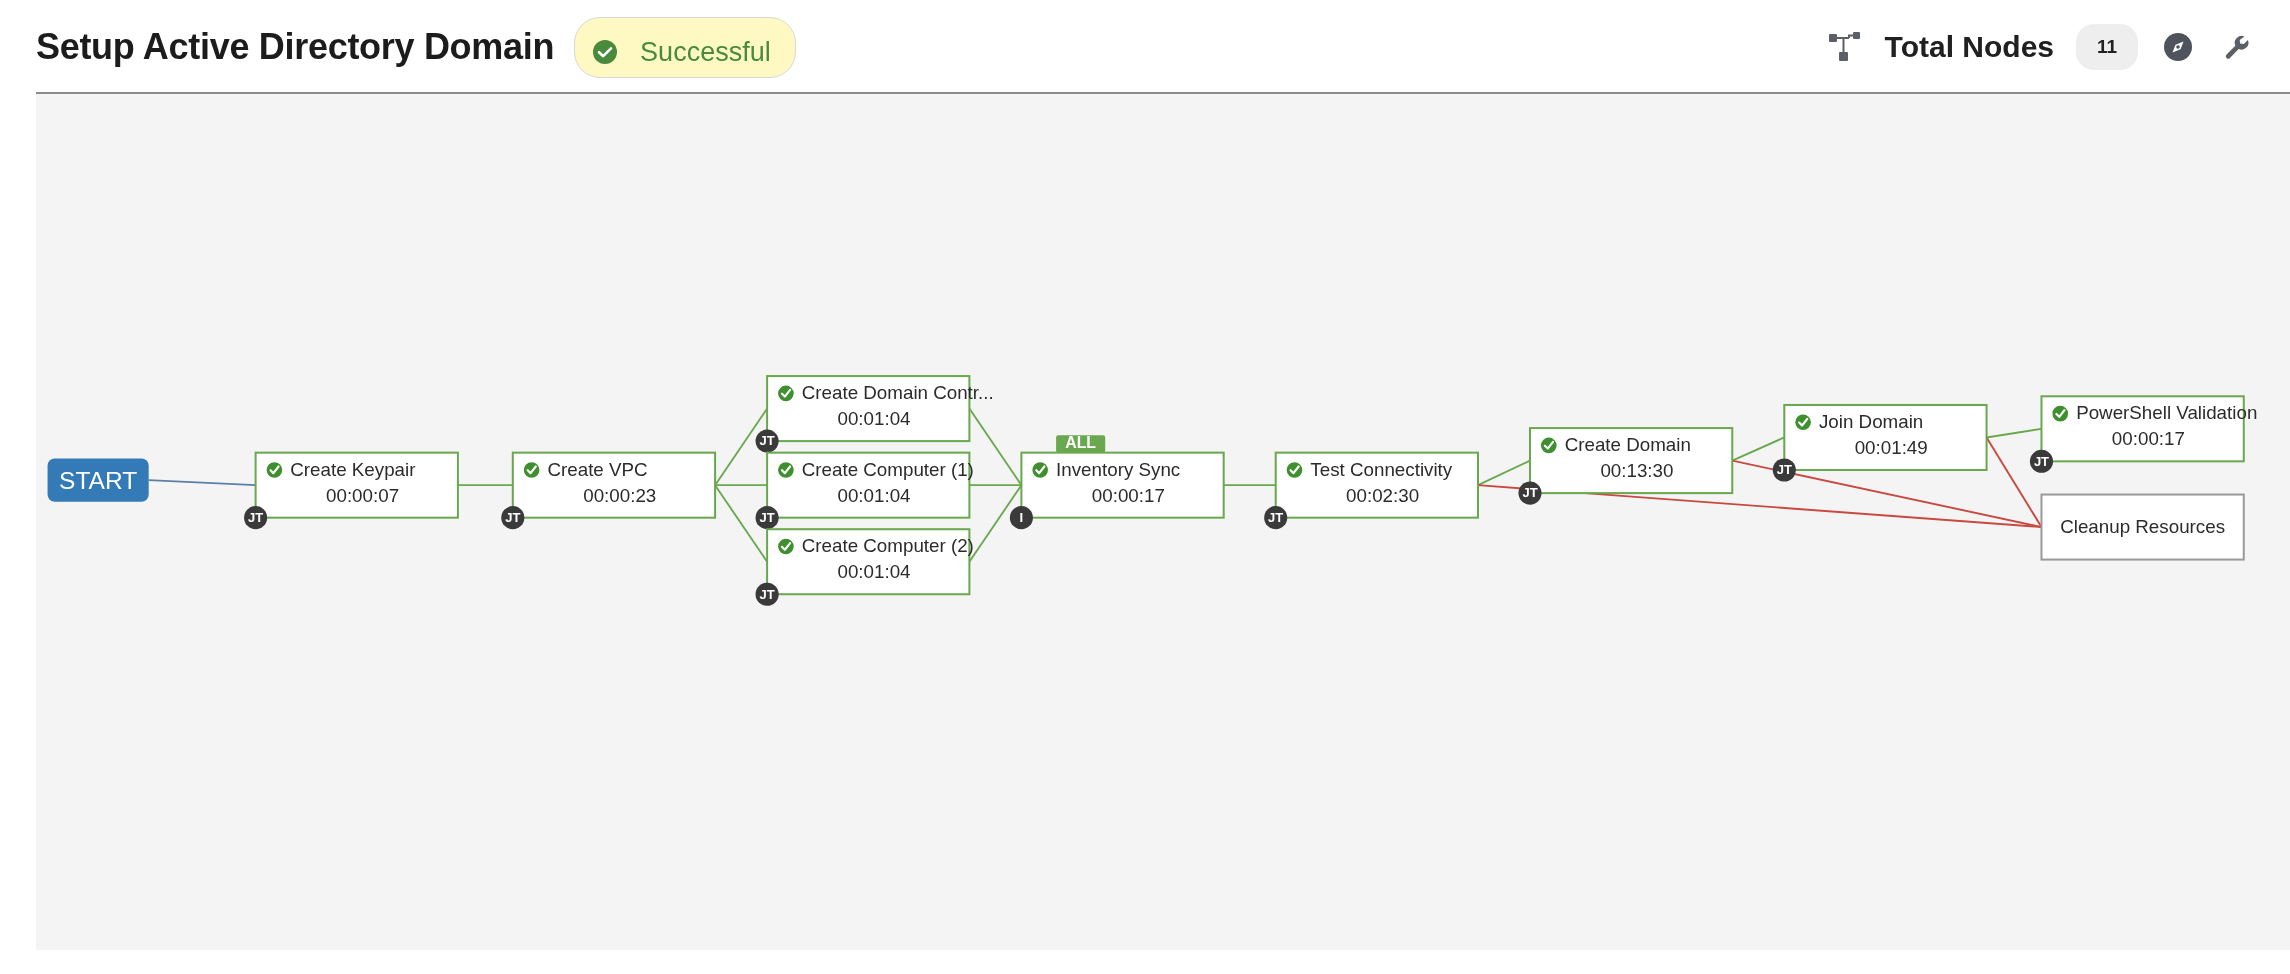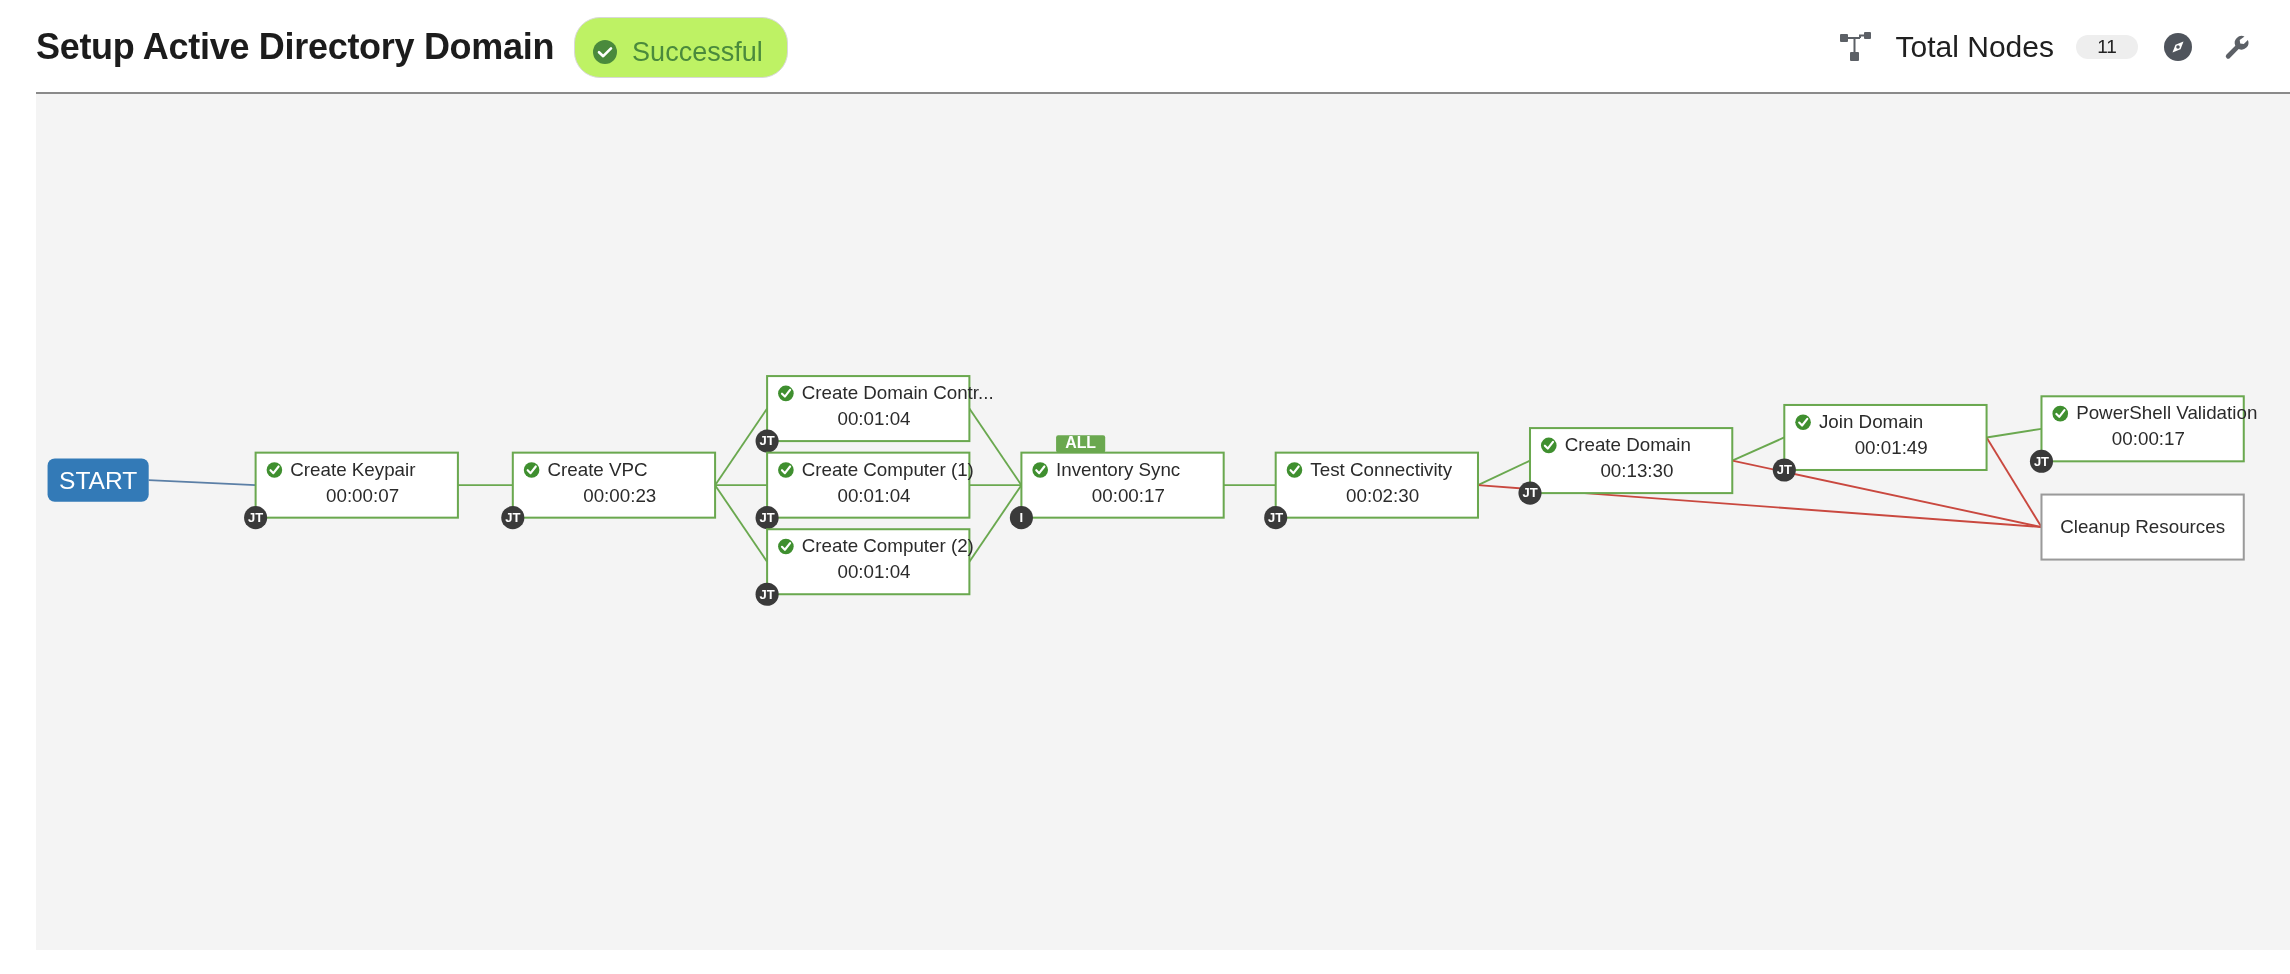--- a/index.html
+++ b/index.html
@@ -29,53 +29,54 @@
   .page-title {
     font-size: 36px;
     font-weight: bold;
     color: #1c1c1c;
     letter-spacing: -0.3px;
     white-space: nowrap;
   }
   .status-pill {
     display: flex;
     align-items: center;
-    gap: 14px;
+    gap: 22px;
     border: 1px solid #d8d8d8;
     border-radius: 26px;
     padding: 19px 24px 9px 17px;
-    background: #bef264;
+    background: #fef9c3;
   }
   .status-pill .check-badge {
     width: 26px; height: 26px;
     flex: 0 0 26px;
   }
   .status-text {
     font-size: 27px;
     color: #4a8a3c;
     white-space: nowrap;
   }
 
   .header-right {
     margin-left: auto;
     display: flex;
     align-items: center;
     gap: 22px;
+    font-weight: bold;
   }
   .nodes-icon { width: 34px; height: 30px; flex: 0 0 34px; }
   .total-nodes-label {
     font-size: 30px;
     color: #202020;
     white-space: nowrap;
   }
   .count-badge {
     background: #eeeeee;
     border-radius: 18px;
     min-width: 62px;
-    height: 24px;
+    height: 46px;
     display: flex;
     align-items: center;
     justify-content: center;
     font-size: 19px;
     color: #222;
     padding: 0 14px;
   }
   .icon-btn {
     width: 36px; height: 36px;
     display: flex; align-items: center; justify-content: center;

